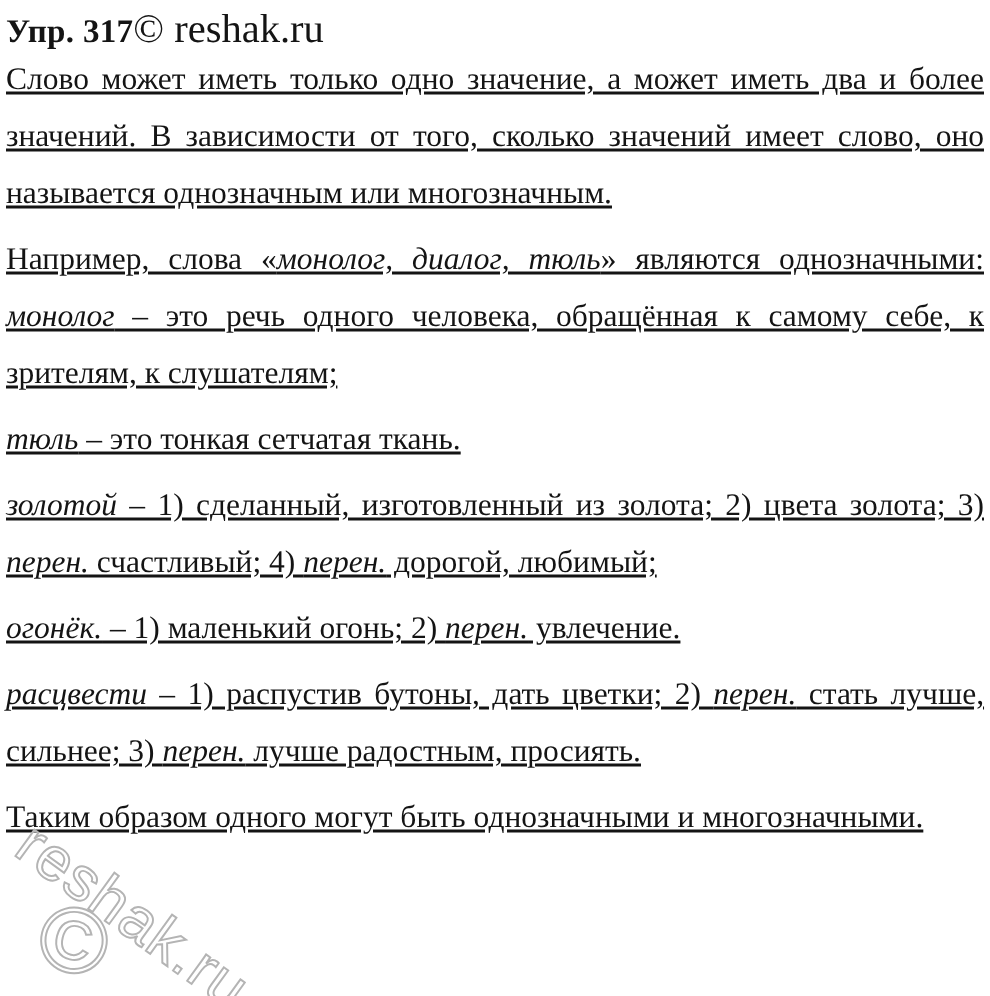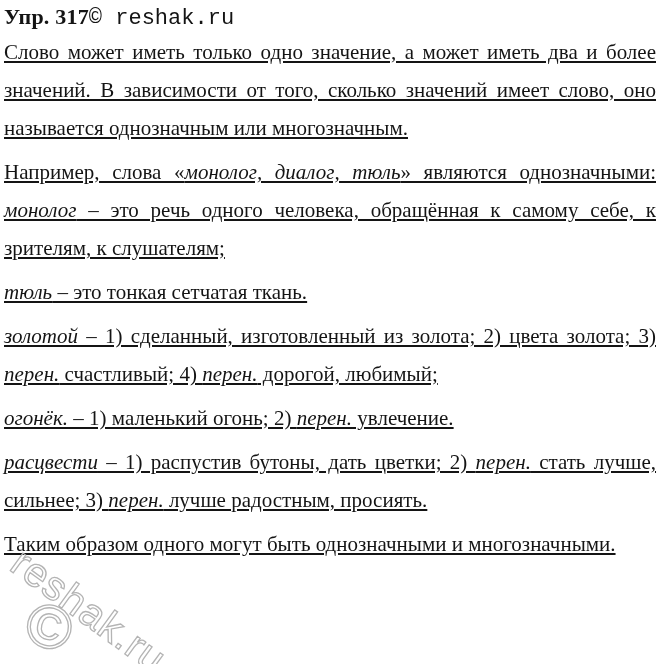--- a/index.html
+++ b/index.html
@@ -21,22 +21,21 @@
     padding: 4px 4px 0 4px;
     height: 30px;
     box-sizing: border-box;
   }
   .exercise-number {
     font-weight: bold;
     font-size: 22px;
     letter-spacing: 0.2px;
   }
   .site-copyright {
-    font-size: 22px;
-    font-family: Liberation Mono, monospace;
+    font-size: 27px;
   }
   .answer-text {
     padding: 3px 4px 0 4px;
     text-decoration: underline;
   }
   .para {
     margin: 0 0 6px 0;
     font-size: 21px;
     line-height: 38px;
     text-align: justify;

